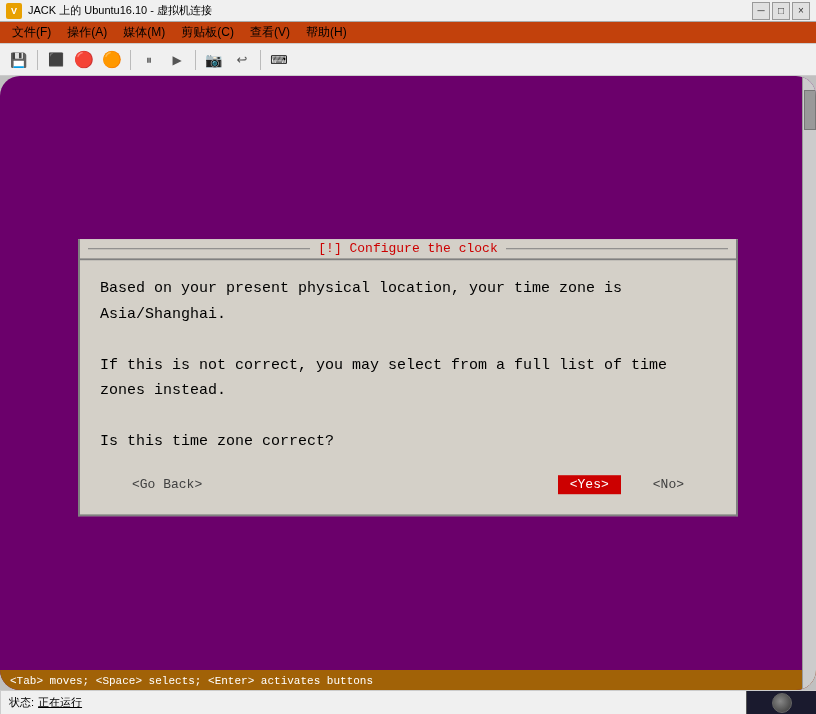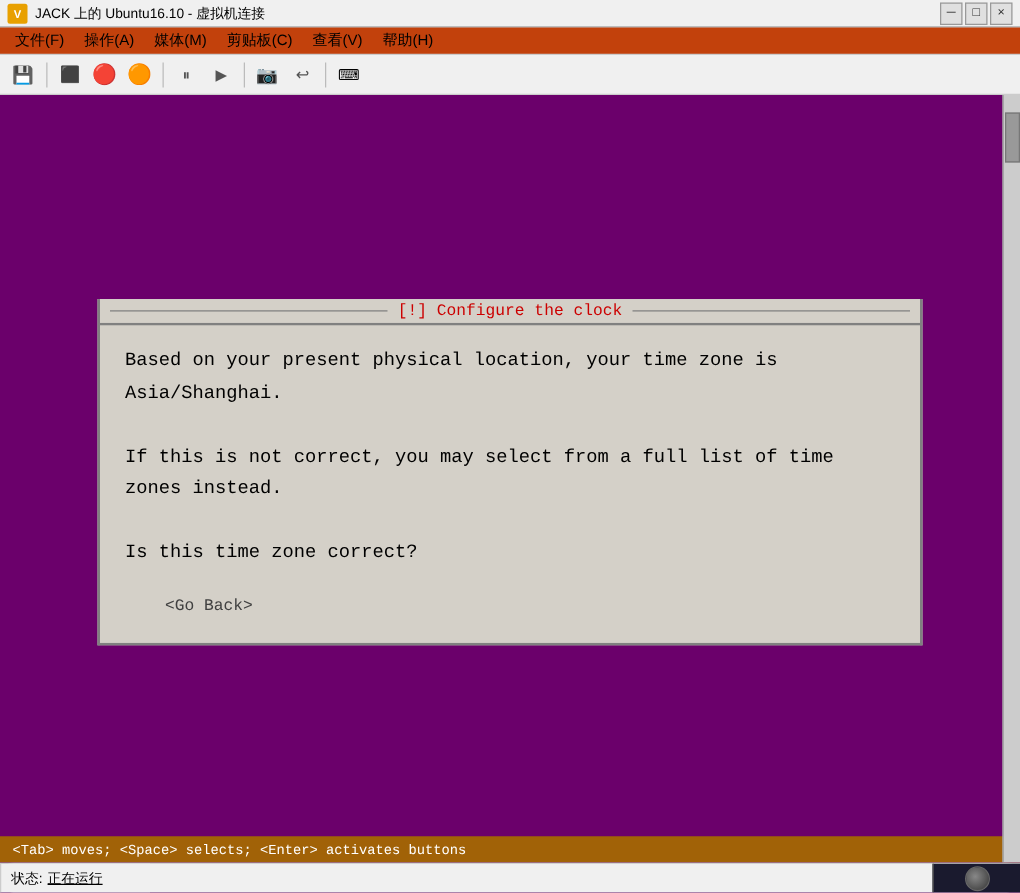--- a/index.html
+++ b/index.html
@@ -103,20 +103,21 @@
       margin: 0 3px;
     }
 
     
     .vm-screen {
       width: 100%;
       height: calc(714px - 22px - 22px - 32px - 24px);
       background: #6b006b;
       position: relative;
       overflow: hidden;
+      border-radius: 20px;
     }
 
     
     .dialog-container {
       position: absolute;
       top: 50%;
       left: 50%;
       transform: translate(-50%, -52%);
       width: 660px;
     }
@@ -196,21 +197,20 @@
     
     .bottom-bar {
       height: 24px;
       background: #f0f0f0;
       border-top: 1px solid #ccc;
       display: flex;
       align-items: stretch;
       position: absolute;
       bottom: 0;
       width: 816px;
-      border-radius: 11px;
     }
 
     .bottom-status-mid {
       background: #f0f0f0;
       display: flex;
       align-items: center;
       padding: 0 8px;
       font-size: 11px;
       color: #000;
       border-left: 1px solid #ccc;
@@ -332,20 +332,24 @@
         <div class="dialog-text">
           <span>Based on your present physical location, your time zone is Asia/Shanghai.</span><br>
           <br>
           <span>If this is not correct, you may select from a full list of time zones instead.</span><br>
           <br>
           <span>Is this time zone correct?</span>
         </div>
 
         <div class="dialog-buttons">
           <button class="dialog-btn">&lt;Go Back&gt;</button>
+          <div style="display:flex; gap: 20px;">
+            <button class="dialog-btn selected">&lt;Yes&gt;</button>
+            <button class="dialog-btn">&lt;No&gt;</button>
+          </div>
         </div>
       </div>
     </div>
   </div>
 
   <div style="position:absolute; bottom:0; left:0; width:100%; background:#a16207; padding:3px 10px;">
     <span style="font-family:'Courier New',monospace; font-size:11px; color:#fff;">&lt;Tab&gt; moves; &lt;Space&gt; selects; &lt;Enter&gt; activates buttons</span>
   </div>
 
   <div class="vm-scrollbar">

